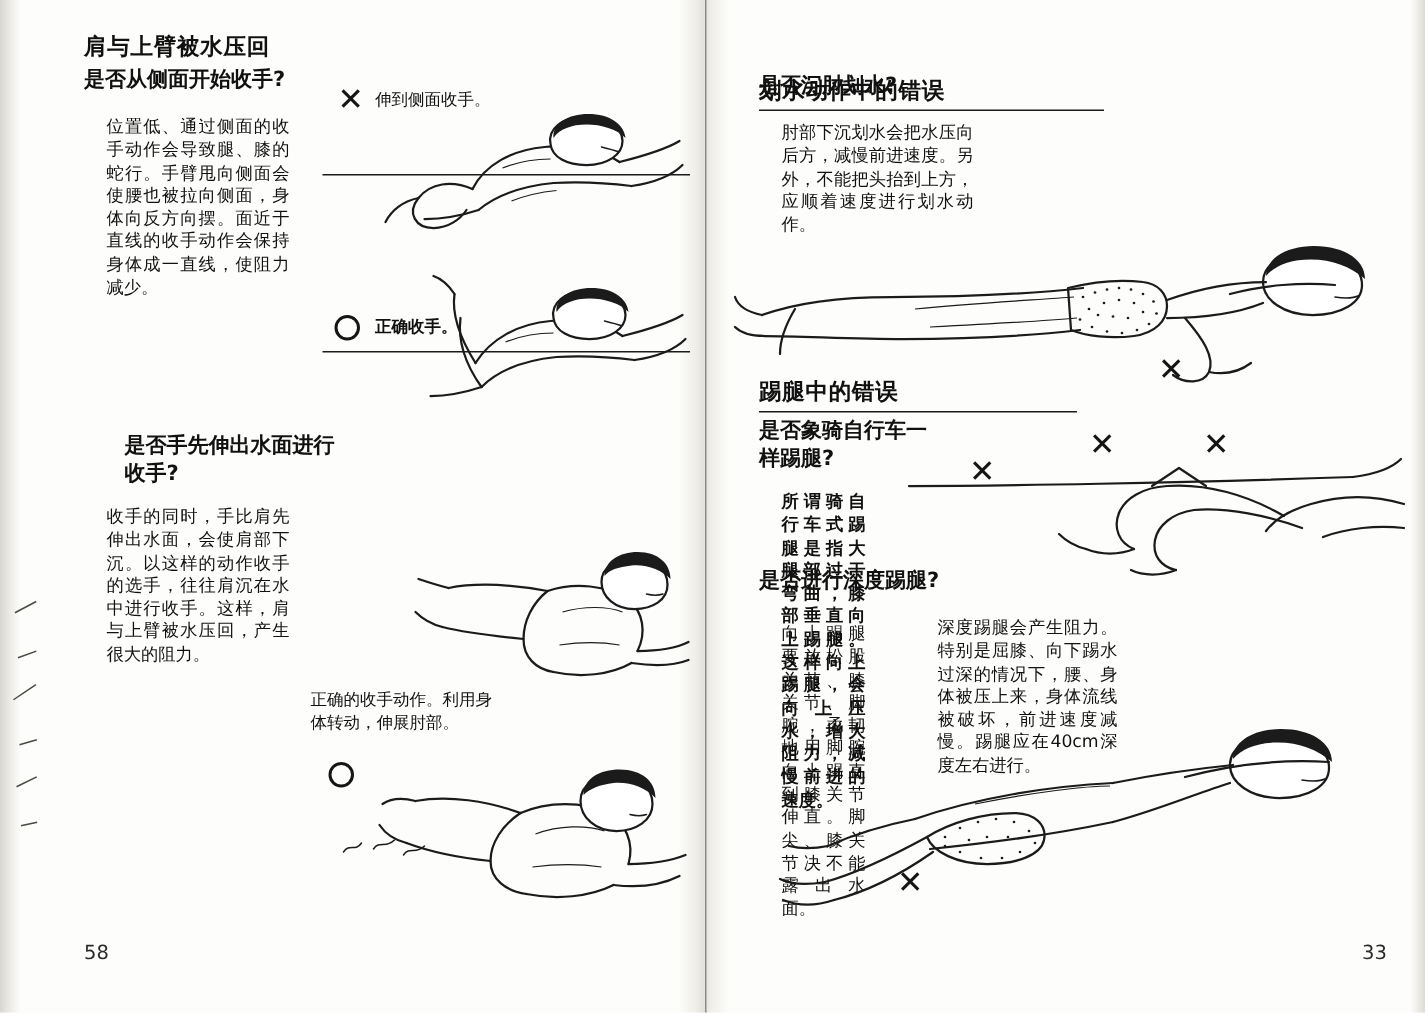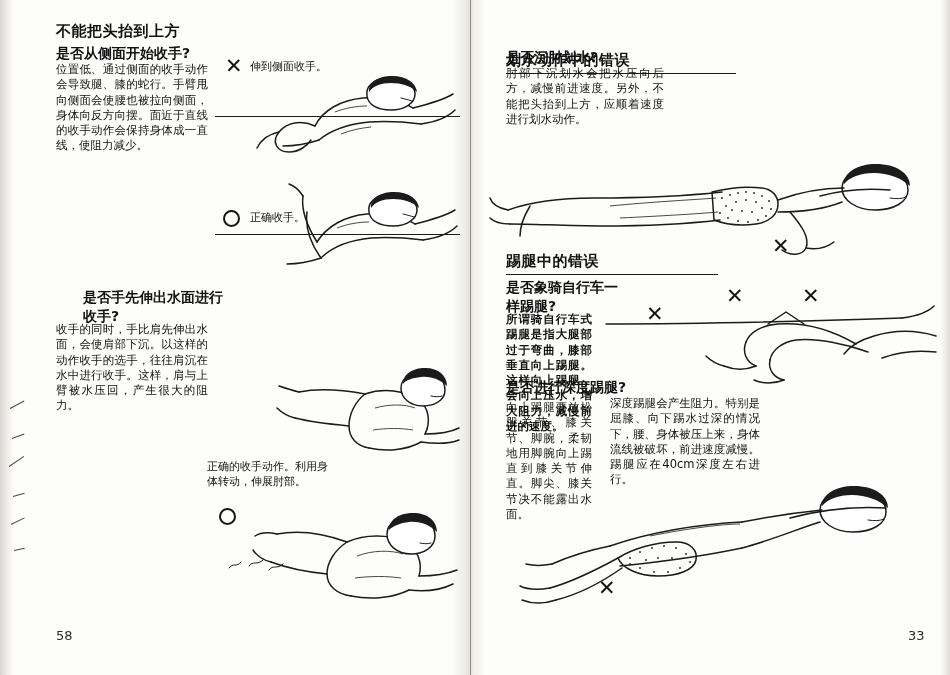--- a/index.html
+++ b/index.html
@@ -80,21 +80,21 @@
   .q-head {
     font-size: 14px;
     font-weight: bold;
     line-height: 1.35;
     margin: 0 0 2px 0;
   }
   .body-text {
     font-size: 11.5px;
     line-height: 1.33;
     text-align: justify;
-    margin: 0;
+    margin: 15px;
   }
   .cap {
     font-size: 11px;
     line-height: 1.35;
   }
   .pagenum {
     position: absolute;
     font-size: 13px;
     color: #2b2b2b;
   }
@@ -133,21 +133,21 @@
     <i style="left:4px; top:38px; width:13px; transform:rotate(-20deg);"></i>
     <i style="left:1px; top:66px; width:18px; transform:rotate(-34deg);"></i>
     <i style="left:5px; top:96px; width:12px; transform:rotate(-16deg);"></i>
     <i style="left:3px; top:124px; width:15px; transform:rotate(-26deg);"></i>
     <i style="left:6px; top:150px; width:11px; transform:rotate(-12deg);"></i>
   </div>
 
   <div class="col col-left">
 
     <div class="blk" style="left:56px; top:22px; width:152px;">
-      <h2 class="h-title">不能把头抬到上方</h2>
+      <h2 class="h-title">肩与上臂被水压回</h2>
     </div>
     <div class="blk" style="left:56px; top:44px; width:152px;">
       <p class="q-head">是否从侧面开始收手?</p>
     </div>
     <div class="blk" style="left:56px; top:62px; width:152px;">
       <p class="body-text">位置低、通过侧面的收手动作会导致腿、膝的蛇行。手臂甩向侧面会使腰也被拉向侧面，身体向反方向摆。面近于直线的收手动作会保持身体成一直线，使阻力减少。</p>
     </div>
 
     <div class="blk" style="left:56px; top:288px; width:152px;margin-left:27px;">
       <p class="q-head">是否手先伸出水面进行收手?</p>
@@ -178,21 +178,21 @@
           <path class="ink" d="M104 92 C92 96, 80 98, 68 98"></path>
           <path class="hair" d="M120 64 C130 60, 142 58, 152 58"></path>
           <path class="hair" d="M126 86 C136 82, 146 80, 156 79"></path>
         </svg>
       </div>
     </div>
 
     <div class="blk" style="left:215px; top:168px;">
       <div style="position:relative; width:245px; height:110px;">
         <div class="mark-o" style="position:absolute; left:8px; top:42px;"></div>
-        <div class="cap" style="position:absolute; left:35px; top:43px; width:110px;">正确收手。</div>
+        <div class="cap" style="position:absolute; left:35px; top:43px; width:110px;font-weight:bold;">正确收手。</div>
         <svg width="245" height="110" viewBox="0 0 245 110">
           <path class="ink" d="M102 74 C112 58, 130 48, 152 46 C172 44, 188 48, 200 56"></path>
           <path class="ink" d="M106 90 C118 78, 136 72, 156 70 C174 69, 192 70, 208 72"></path>
           <path class="white-fill" d="M154 44 C152 34, 162 26, 176 26 C192 26, 202 33, 202 42 C202 51, 192 58, 178 58 C165 58, 155 53, 154 44Z"></path>
           <path class="ink-fill" d="M156 40 C155 30, 166 24, 179 24 C194 24, 203 31, 204 40 C198 34, 188 31, 178 31 C168 31, 160 34, 156 40Z"></path>
           <path class="ink-thin" d="M188 46 C192 47, 196 48, 199 49"></path>
 
           <path class="ink" d="M102 74 C92 58, 86 42, 88 28"></path>
           <path class="ink" d="M88 28 C84 22, 80 18, 74 16"></path>
           <path class="ink" d="M106 90 C96 76, 90 60, 92 44"></path>

